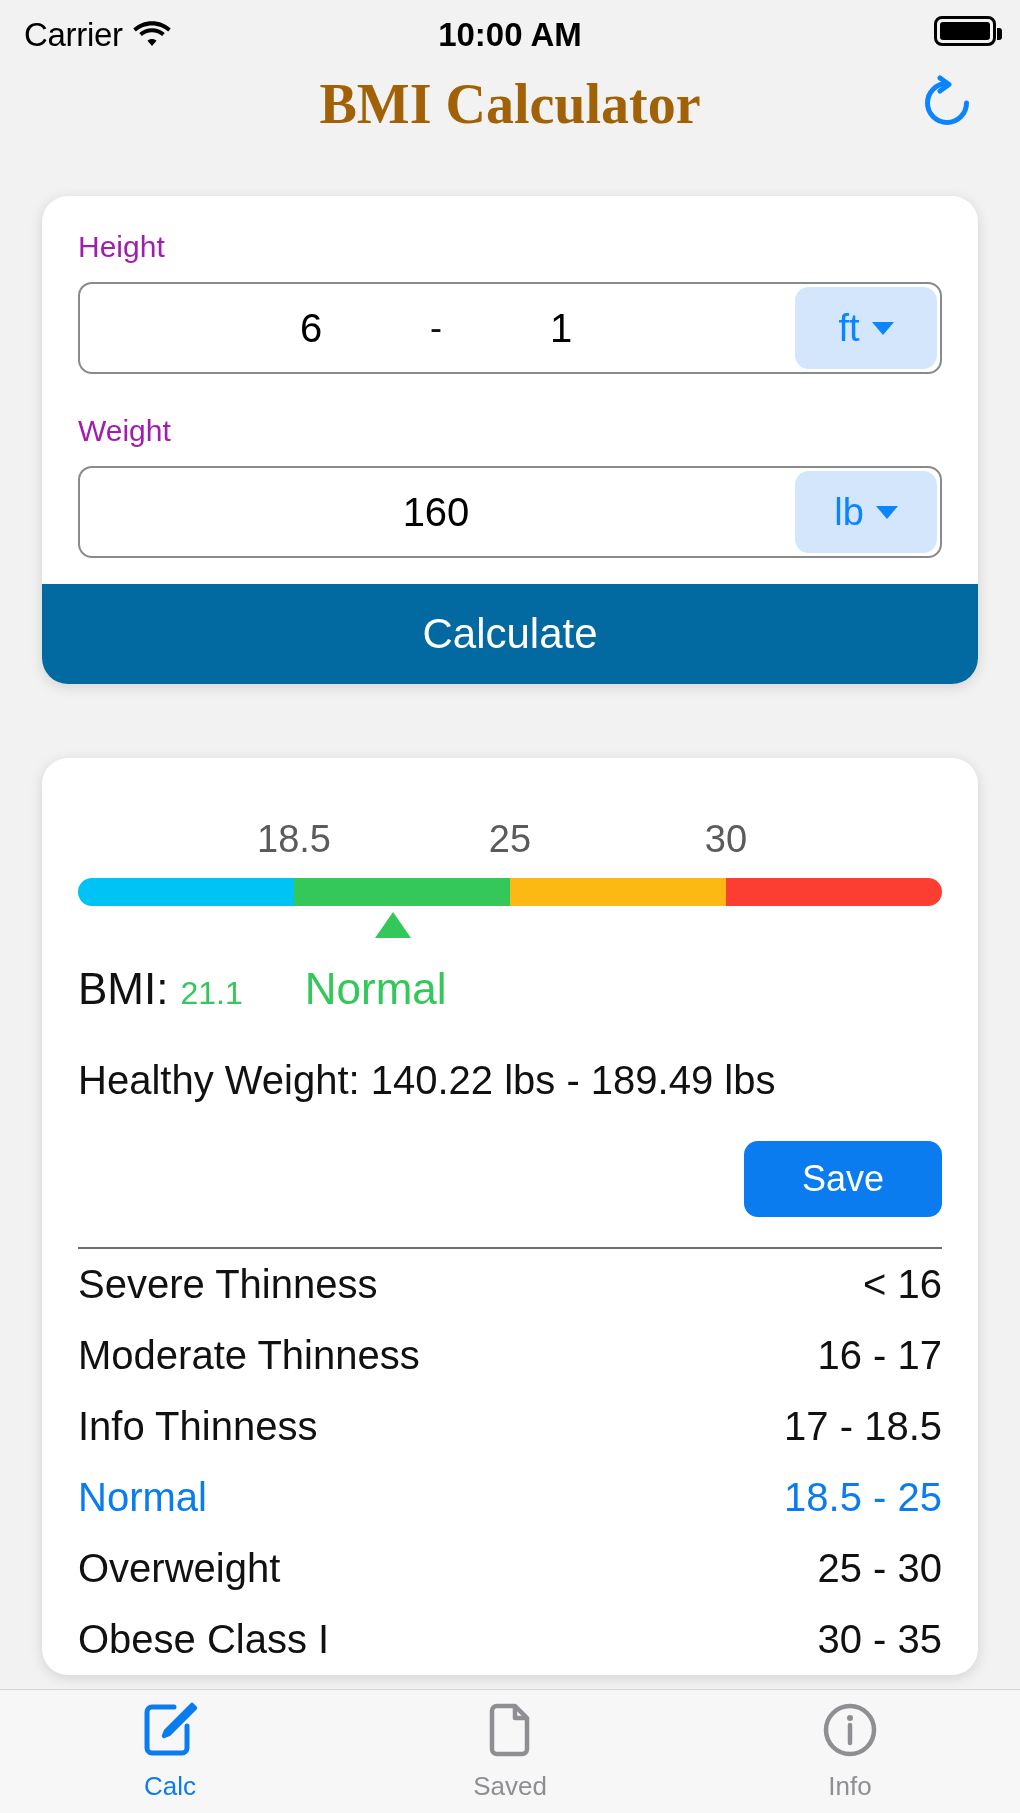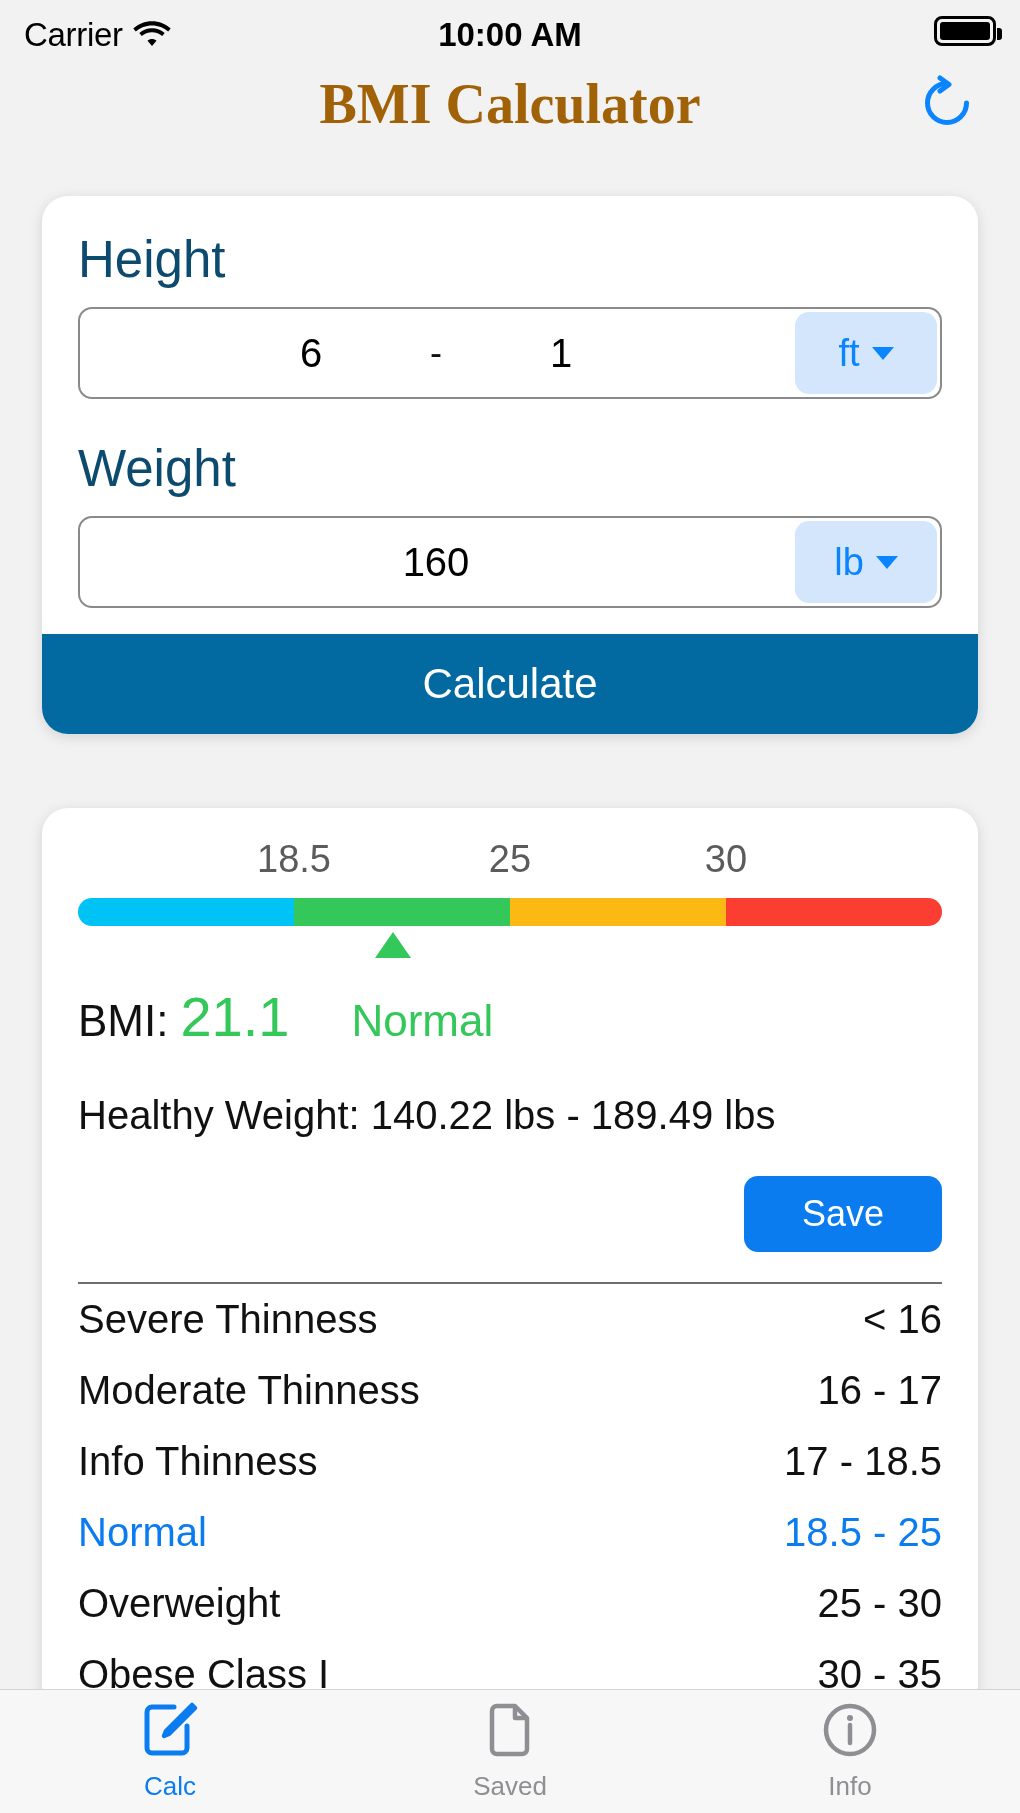--- a/index.html
+++ b/index.html
@@ -52,21 +52,21 @@
   }
 
   .card {
     background:#fff; border-radius:26px; margin:0 42px;
     box-shadow:0 3px 14px rgba(0,0,0,0.13);
     overflow:hidden;
   }
   .input-card { margin-top:44px; }
   .card-body { padding:34px 36px 26px 36px; }
 
-  .field-label { font-size:51px; color:#0c4a6e; margin-bottom:18px; }
+  .field-label { font-size:30px; color:#a21caf; margin-bottom:18px; }
   .field-row {
     display:flex; align-items:stretch;
     border:2px solid #8a8a8a; border-radius:14px; height:92px;
     overflow:hidden; background:#fff;
   }
   .field-values {
     flex:1; display:flex; align-items:center; justify-content:center;
     gap:0; position:relative;
   }
   .num-input {
@@ -87,42 +87,42 @@
   .spacer-28 { height:40px; }
 
   .calc-btn {
     width:100%; border:none; background:#0369a1; color:#fff;
     font-family:"Liberation Sans", sans-serif;
     font-size:42px; height:100px; cursor:pointer; display:block;
   }
 
   
   .result-card { margin-top:74px; }
-  .result-body { padding:24px 36px 0 36px;margin-top:6px; }
+  .result-body { padding:60px 36px 0 36px; }
 
   .scale-labels { position:relative; height:56px; }
   .scale-labels span {
     position:absolute; font-size:38px; color:#5b5b5b;
     transform:translateX(-50%); top:0;
   }
   .scale-bar {
     display:flex; height:28px; border-radius:14px; overflow:hidden;
     margin-top:4px;
   }
   .seg { height:100%; }
   .marker-row { position:relative; height:44px; }
   .marker {
     position:absolute; top:6px; width:0; height:0;
     border-left:18px solid transparent; border-right:18px solid transparent;
     border-bottom:26px solid #34c759; transform:translateX(-50%);
   }
 
   .bmi-line { display:flex; align-items:baseline; margin-top:14px; }
   .bmi-label { font-size:44px; color:#111; }
-  .bmi-value { font-size:56px; margin-left:12px; }
+  .bmi-value { font-size:32px; margin-left:12px; }
   .bmi-cat { font-size:44px; margin-left:62px; }
 
   .healthy { font-size:40px; color:#111; margin-top:44px; }
 
   .save-row { display:flex; justify-content:flex-end; margin-top:38px; }
   .save-btn {
     background:#0a7cf0; color:#fff; border:none; border-radius:14px;
     font-family:"Liberation Sans", sans-serif;
     font-size:36px; padding:0 58px; height:76px; cursor:pointer;
   }

